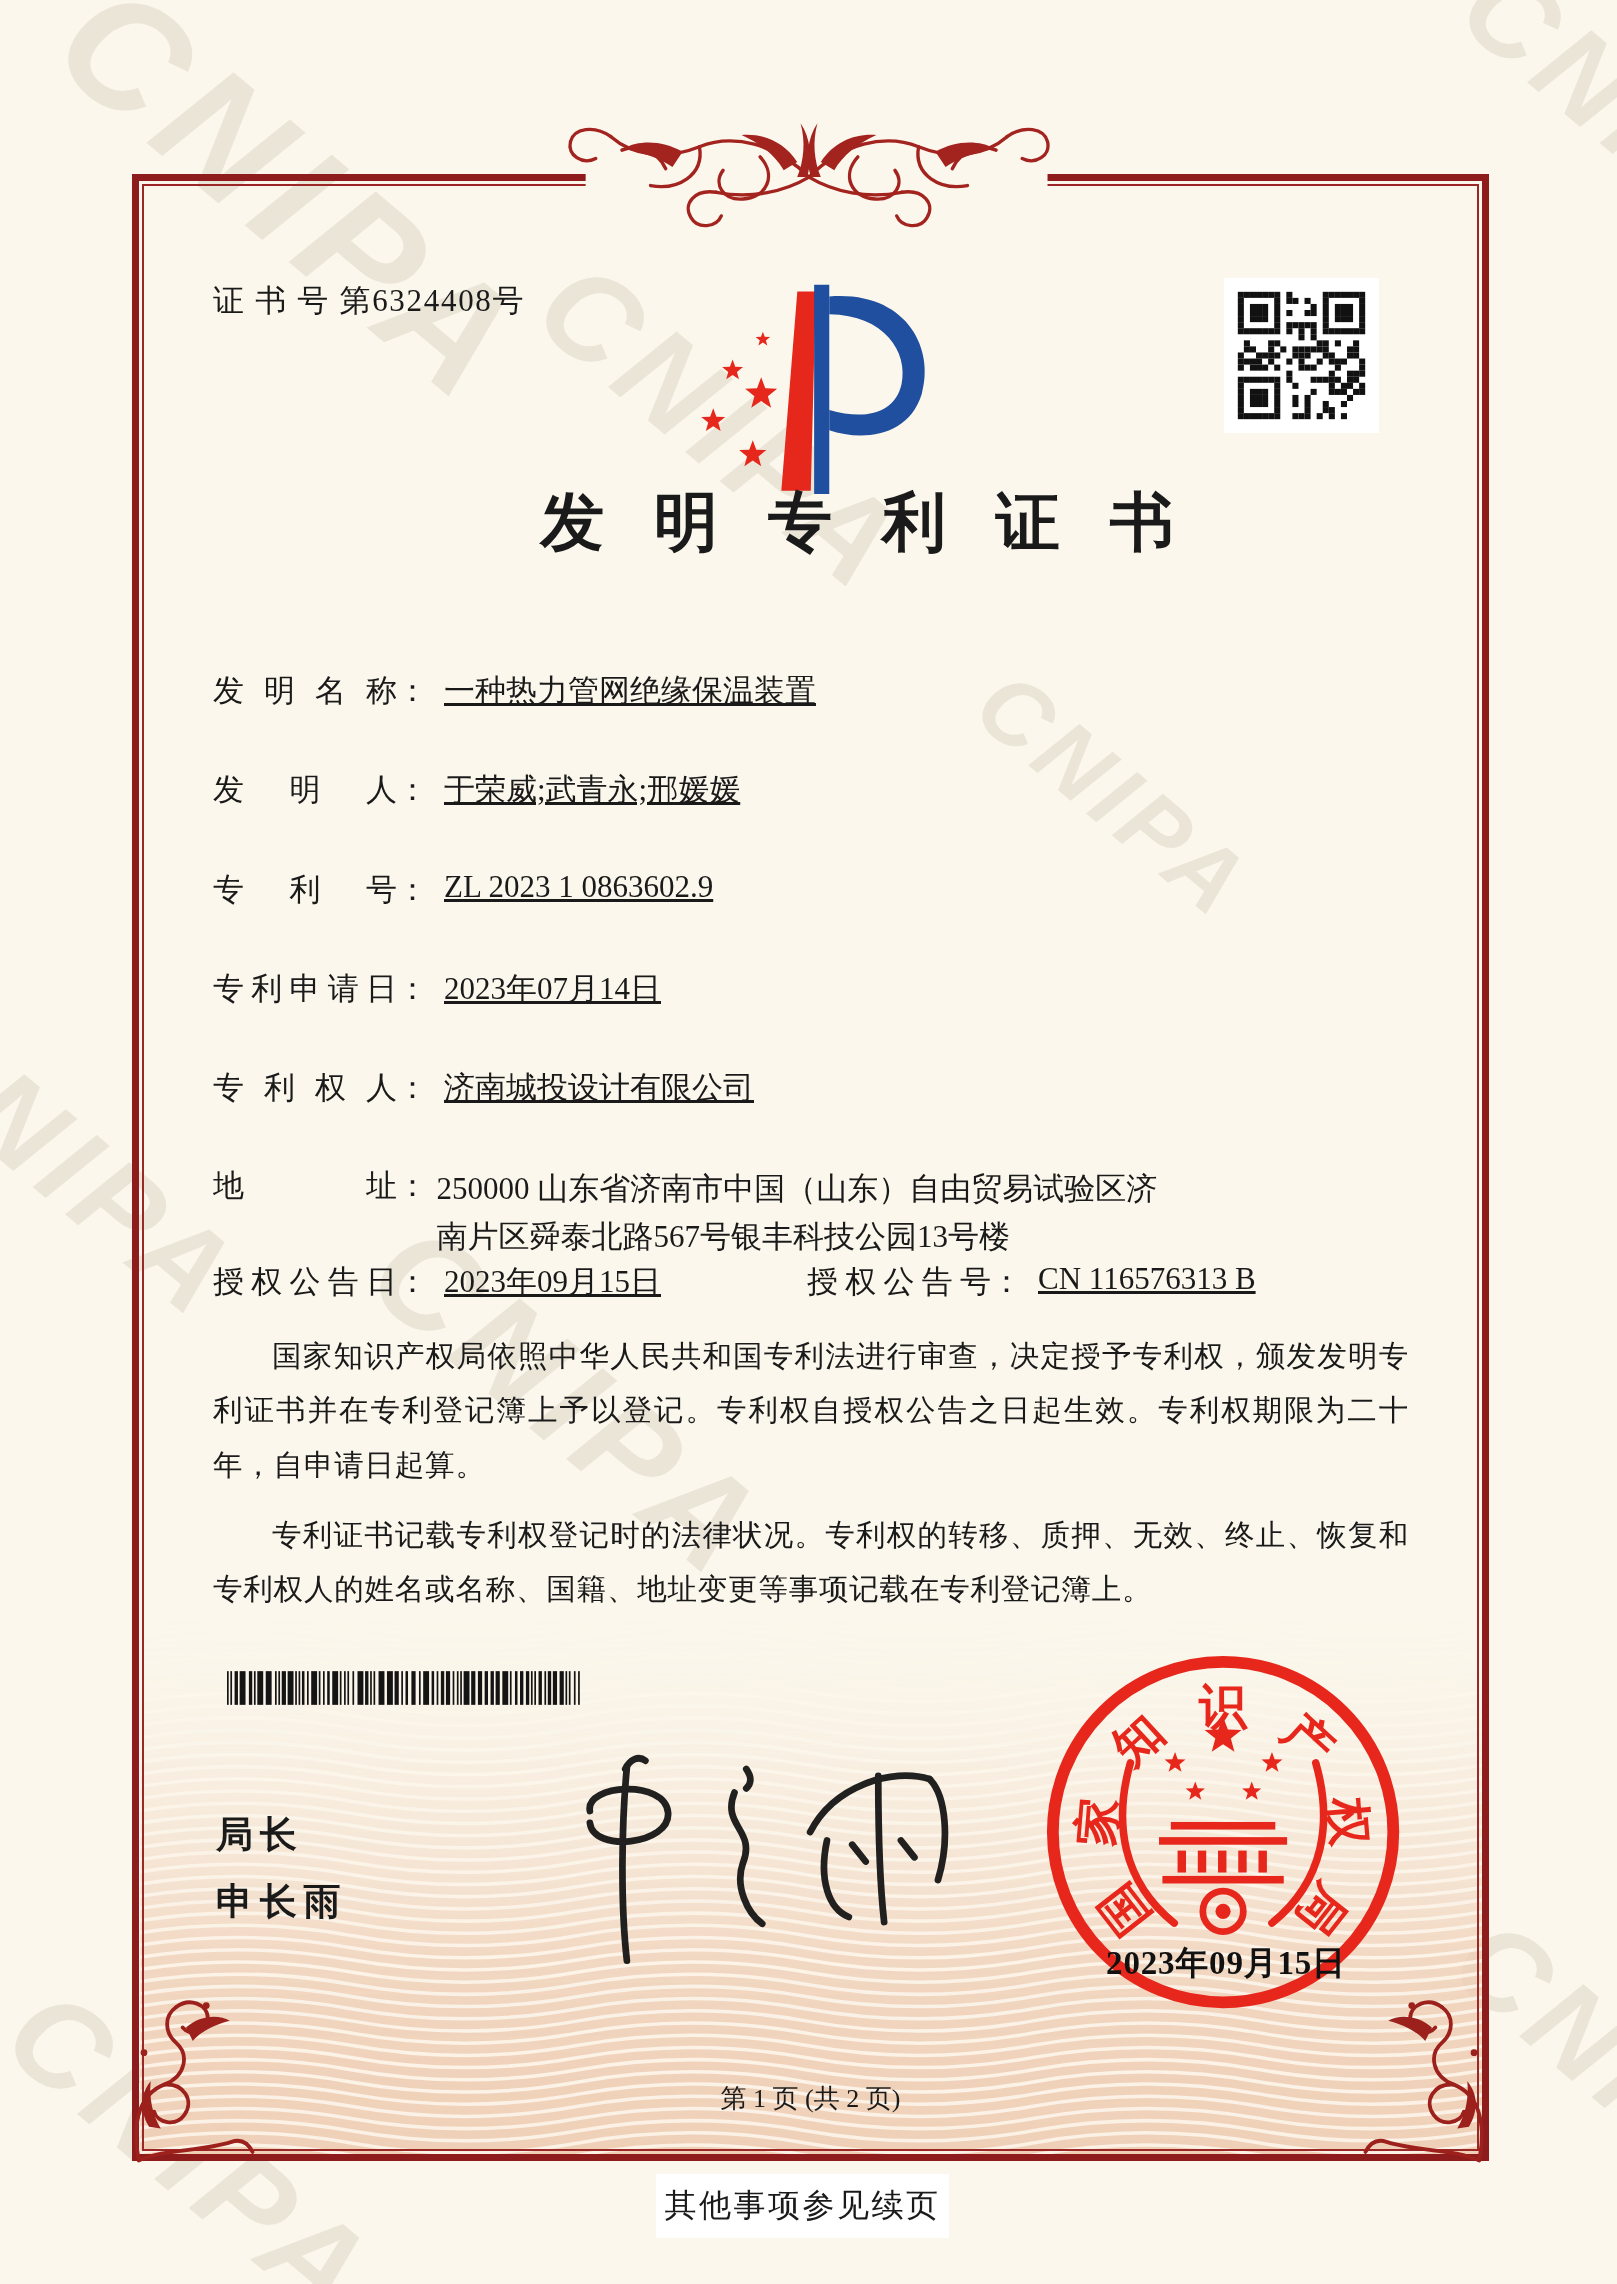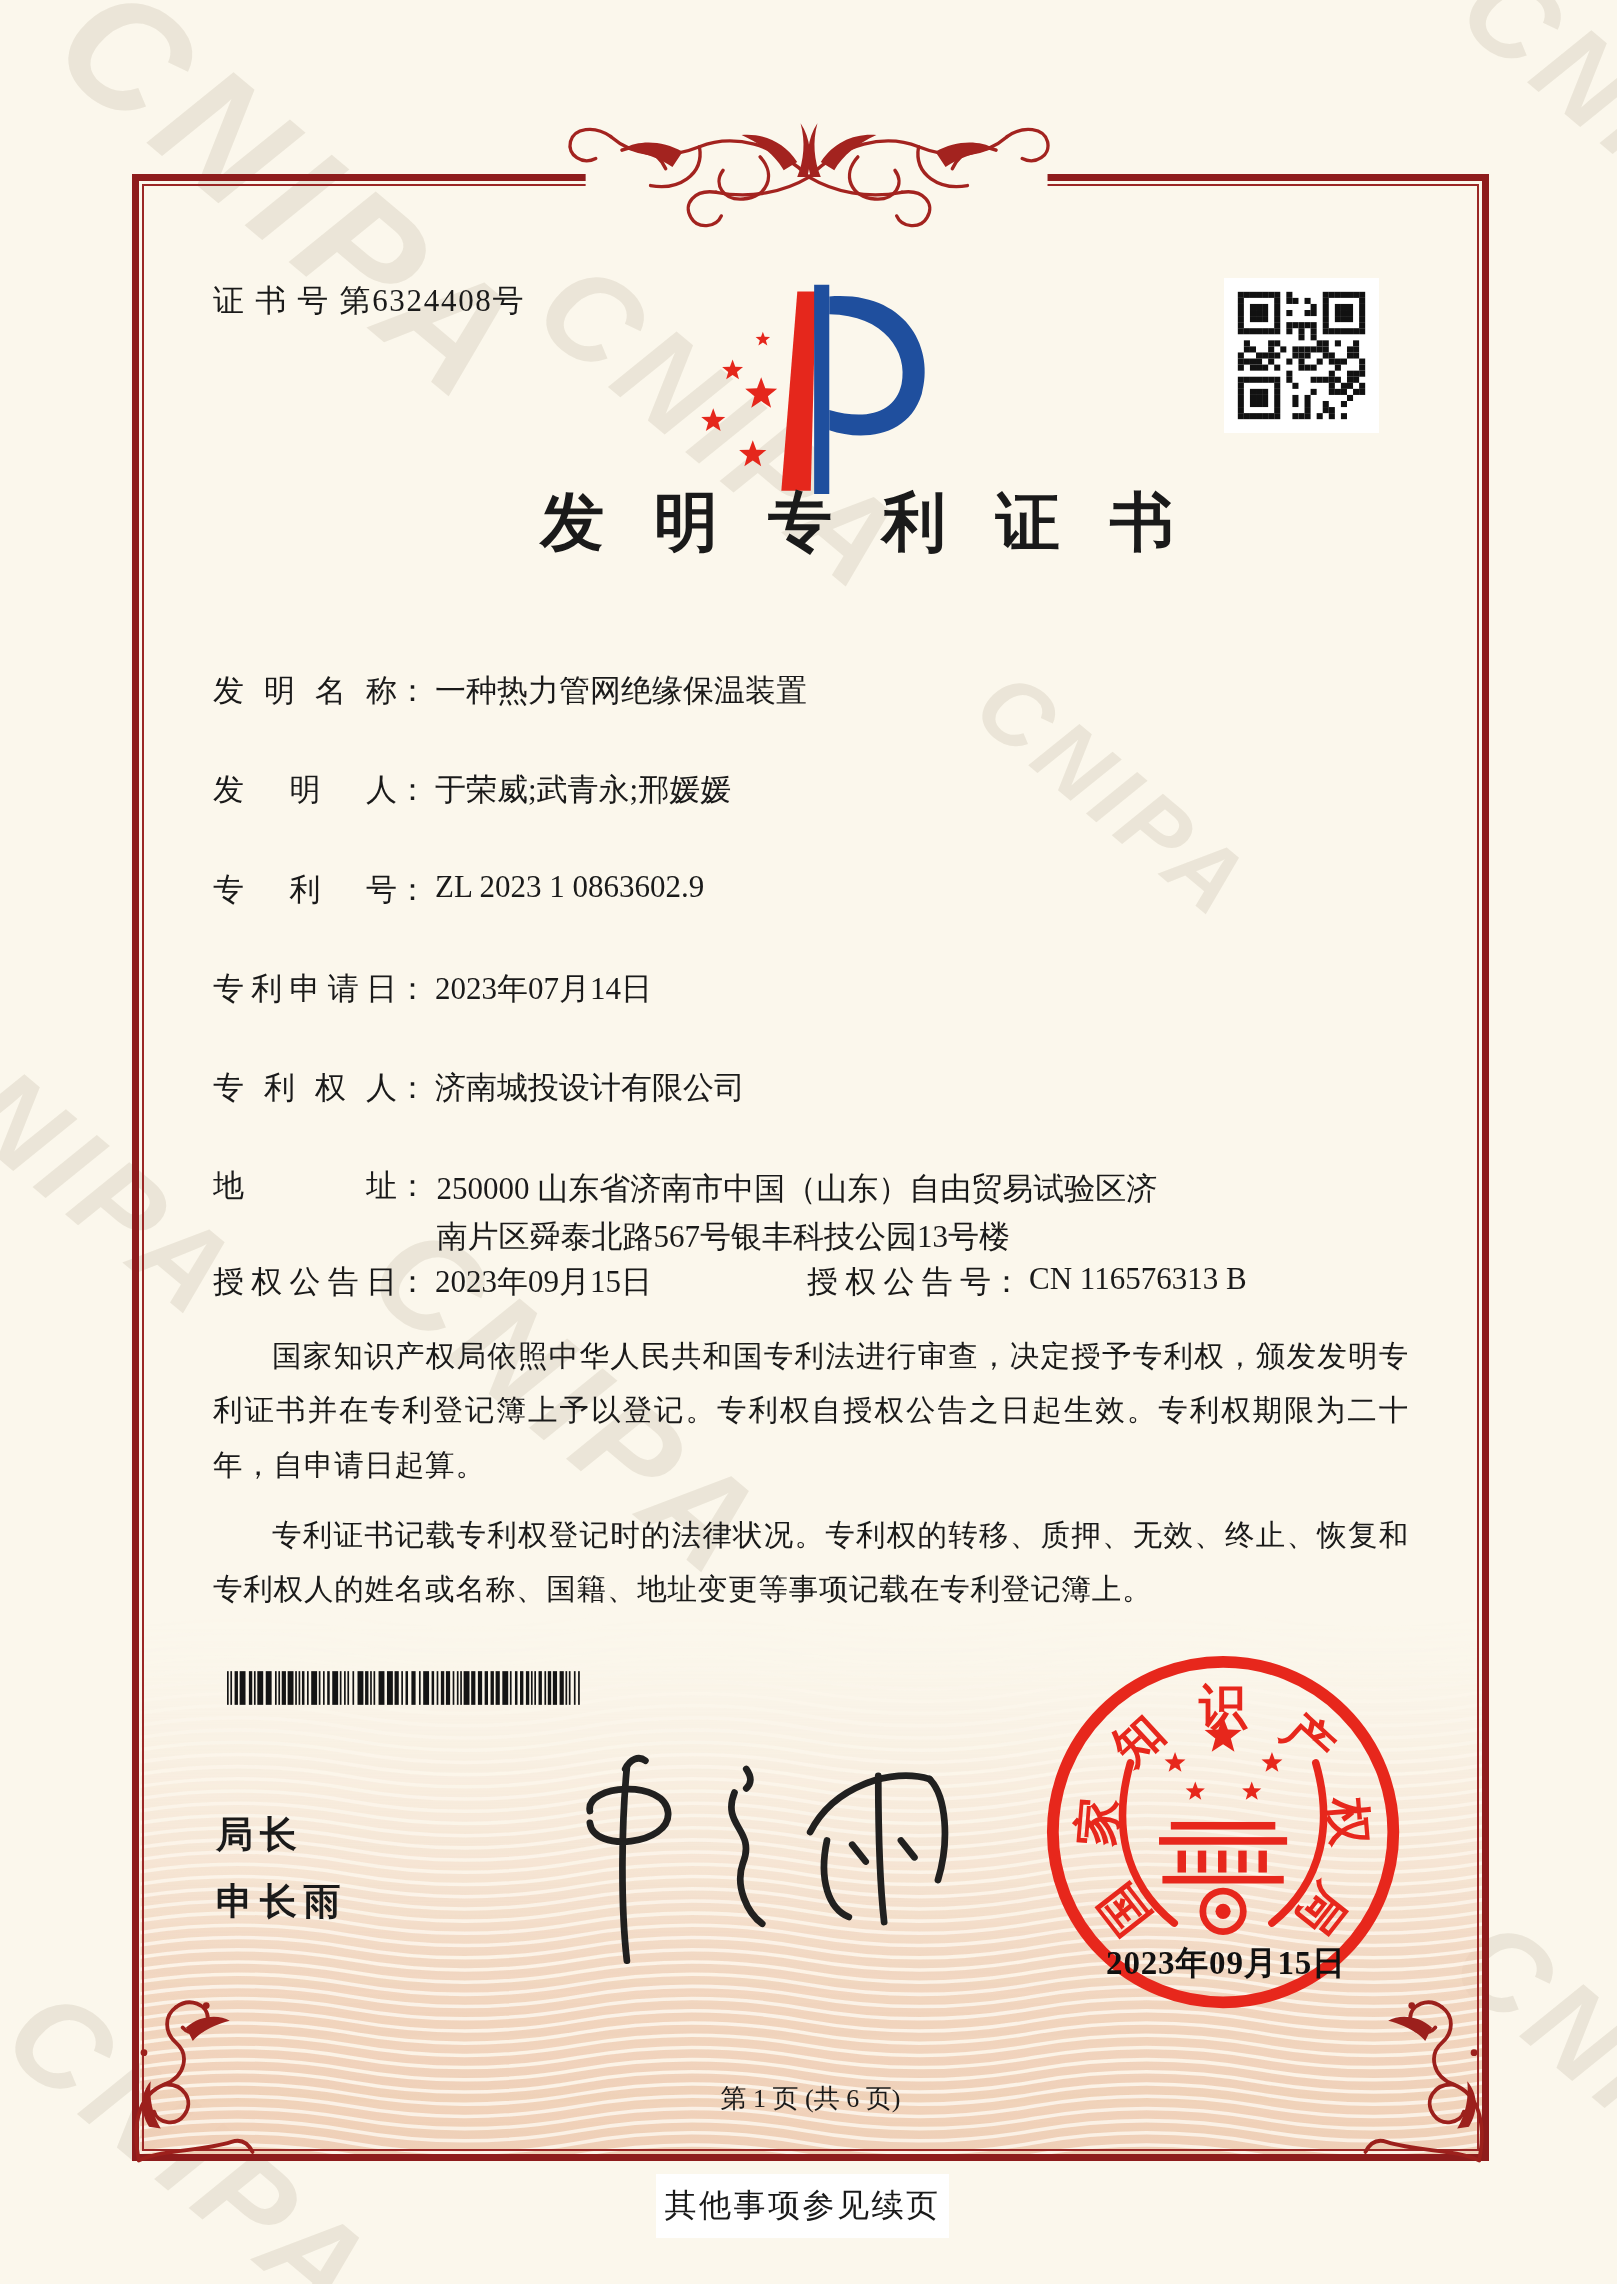--- a/index.html
+++ b/index.html
@@ -52,21 +52,21 @@
     position:absolute;left:0;top:479px;width:100%;text-align:center;
     font-size:64px;font-weight:bold;letter-spacing:.78em;text-indent:.78em;padding-left:48px;
   }
   .qrbox{position:absolute;left:1224px;top:278px;width:155px;height:155px;background:#fff;}
   .fieldrow{position:absolute;left:213px;font-size:31px;white-space:nowrap;}
   .flabel{
     display:inline-block;width:184px;text-align:justify;text-align-last:justify;
     text-justify:distribute;vertical-align:top;font-family:Liberation Mono, monospace;
   }
   .fcolon{display:inline-block;vertical-align:top;}
-  .fvalue{display:inline-block;margin-left:7px;vertical-align:top;}
+  .fvalue{display:inline-block;margin-left:16px;vertical-align:top;text-decoration:underline;}
   .addr-lines{display:inline-block;margin-left:8.4px;vertical-align:top;line-height:1.55;}
   .fieldrow.second{left:807px;}
   .para{
     position:absolute;left:213px;width:1196px;font-size:29.5px;line-height:1.84;
     text-indent:2em;letter-spacing:0.8px;text-align:justify;
   }
   .bc{position:absolute;left:227px;top:1671px;z-index:6;}
   .sig-title{position:absolute;left:216px;top:1810px;font-family:var(--sans);font-weight:600;font-size:37px;letter-spacing:6.7px;z-index:6;}
   .sig-name{position:absolute;left:216px;top:1877px;font-family:var(--sans);font-weight:600;font-size:37px;letter-spacing:6.7px;z-index:6;}
   .signature{position:absolute;left:455px;top:1748px;z-index:6;}
@@ -575,18 +575,18 @@
         <rect x="216" y="244" width="10" height="26"></rect>
         <rect x="240" y="244" width="10" height="26"></rect>
         <rect x="264" y="244" width="10" height="26"></rect>
         <rect x="150" y="274" width="144" height="9"></rect>
       </g>
       <circle cx="222" cy="316" r="24" fill="none" stroke="#e7271c" stroke-width="8"></circle>
       <circle cx="222" cy="316" r="9" fill="#e7271c"></circle>
     </svg>
     <div class="seal-date">2023年09月15日</div>
 
-    <div class="pageinfo">第 1 页 (共 6 页)</div>
+    <div class="pageinfo">第 1 页 (共 2 页)</div>
     <div class="contnote">其他事项参见续页</div>
 
   </div>
 </div>
 
 
 </body></html>

